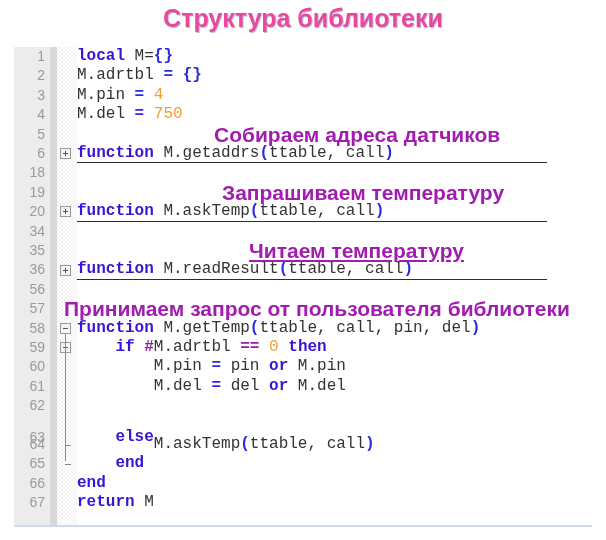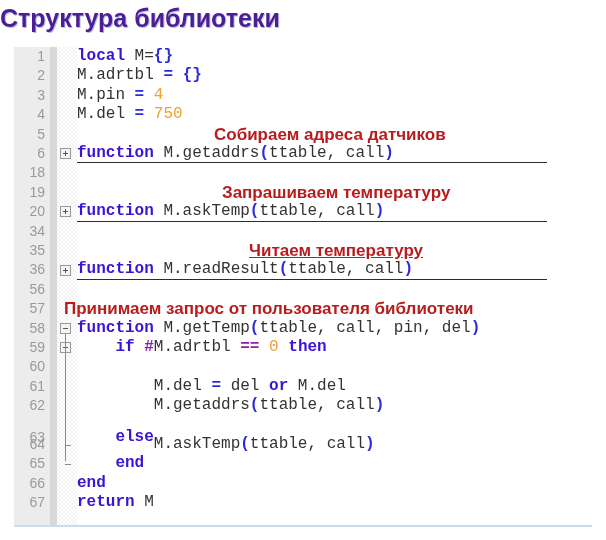--- a/index.html
+++ b/index.html
@@ -14,24 +14,25 @@
     font-family: "Liberation Sans", sans-serif;
     overflow: hidden;
   }
 
   
   #slide-title {
     position: absolute;
     top: 4px;
     left: 0;
     width: 606px;
+    text-align: center;
     font-family: "Liberation Sans", sans-serif;
     font-size: 25px;
     font-weight: bold;
-    color: #4c1d95;
+    color: #ec4899;
     text-shadow: 1px 1px 0 rgba(90,110,210,0.45);
     letter-spacing: 0px;
     white-space: nowrap;
   }
 
   
   #editor {
     position: absolute;
     left: 14px;
     top: 47px;
@@ -156,23 +157,23 @@
     left: 63px;
     width: 470px;
     height: 1px;
     background: #2c2c2c;
   }
 
   
   .annot {
     position: absolute;
     font-family: "Liberation Sans", sans-serif;
-    font-size: 17px;
+    font-size: 21px;
     font-weight: bold;
-    color: #b91c1c;
+    color: #a21caf;
     white-space: nowrap;
     line-height: 19.4px;
   }
 </style>
 </head>
 <body>
 
 <div id="slide-title">Структура библиотеки</div>
 
 <div id="editor">
@@ -239,28 +240,28 @@
       <div class="row" style="top: 271.6px;">
         <div class="lineno">58</div>
         <div class="code"><span class="kw">function</span><span class="id"> M.getTemp</span><span class="br">(</span><span class="id">ttable, call, pin, del</span><span class="br">)</span></div>
       </div>
       <div class="row" style="top: 291px;">
         <div class="lineno">59</div>
         <div class="code"><span class="id">    </span><span class="kw">if</span><span class="id"> </span><span class="op">#</span><span class="id">M.adrtbl </span><span class="op">==</span><span class="id"> </span><span class="num">0</span><span class="id"> </span><span class="kw">then</span></div>
       </div>
       <div class="row" style="top: 310.4px;">
         <div class="lineno">60</div>
+        <div class="code"><span class="id">        M.pin </span><span class="br">=</span><span class="id"> pin </span><span class="kw">or</span><span class="id"> M.pin</span></div>
       </div>
       <div class="row" style="top: 329.8px;">
         <div class="lineno">61</div>
         <div class="code"><span class="id">        M.del </span><span class="br">=</span><span class="id"> del </span><span class="kw">or</span><span class="id"> M.del</span></div>
       </div>
       <div class="row" style="top: 349.2px;">
         <div class="lineno">62</div>
-        <div class="code"><span class="id">        M.getaddrs</span><span class="br">(</span><span class="id">ttable, call</span><span class="br">)</span></div>
       </div>
       <div class="row" style="top: 368.6px; margin-top: 12px;">
         <div class="lineno">63</div>
         <div class="code"><span class="id">    </span><span class="kw">else</span></div>
       </div>
       <div class="row" style="top: 388px;">
         <div class="lineno">64</div>
         <div class="code"><span class="id">        M.askTemp</span><span class="br">(</span><span class="id">ttable, call</span><span class="br">)</span></div>
       </div>
       <div class="row" style="top: 407.4px;">

